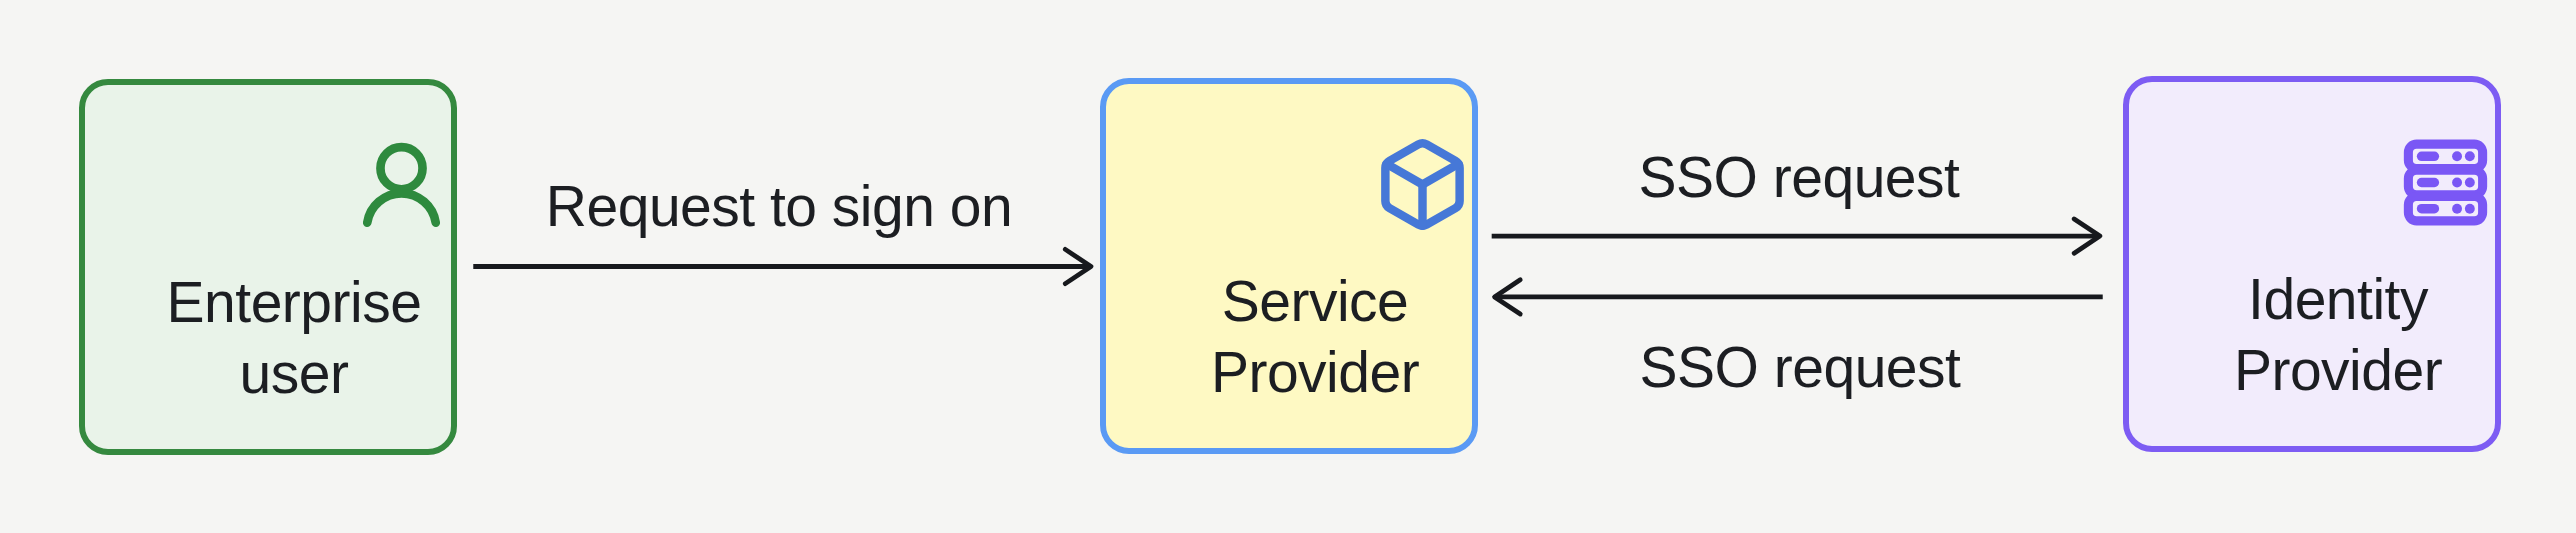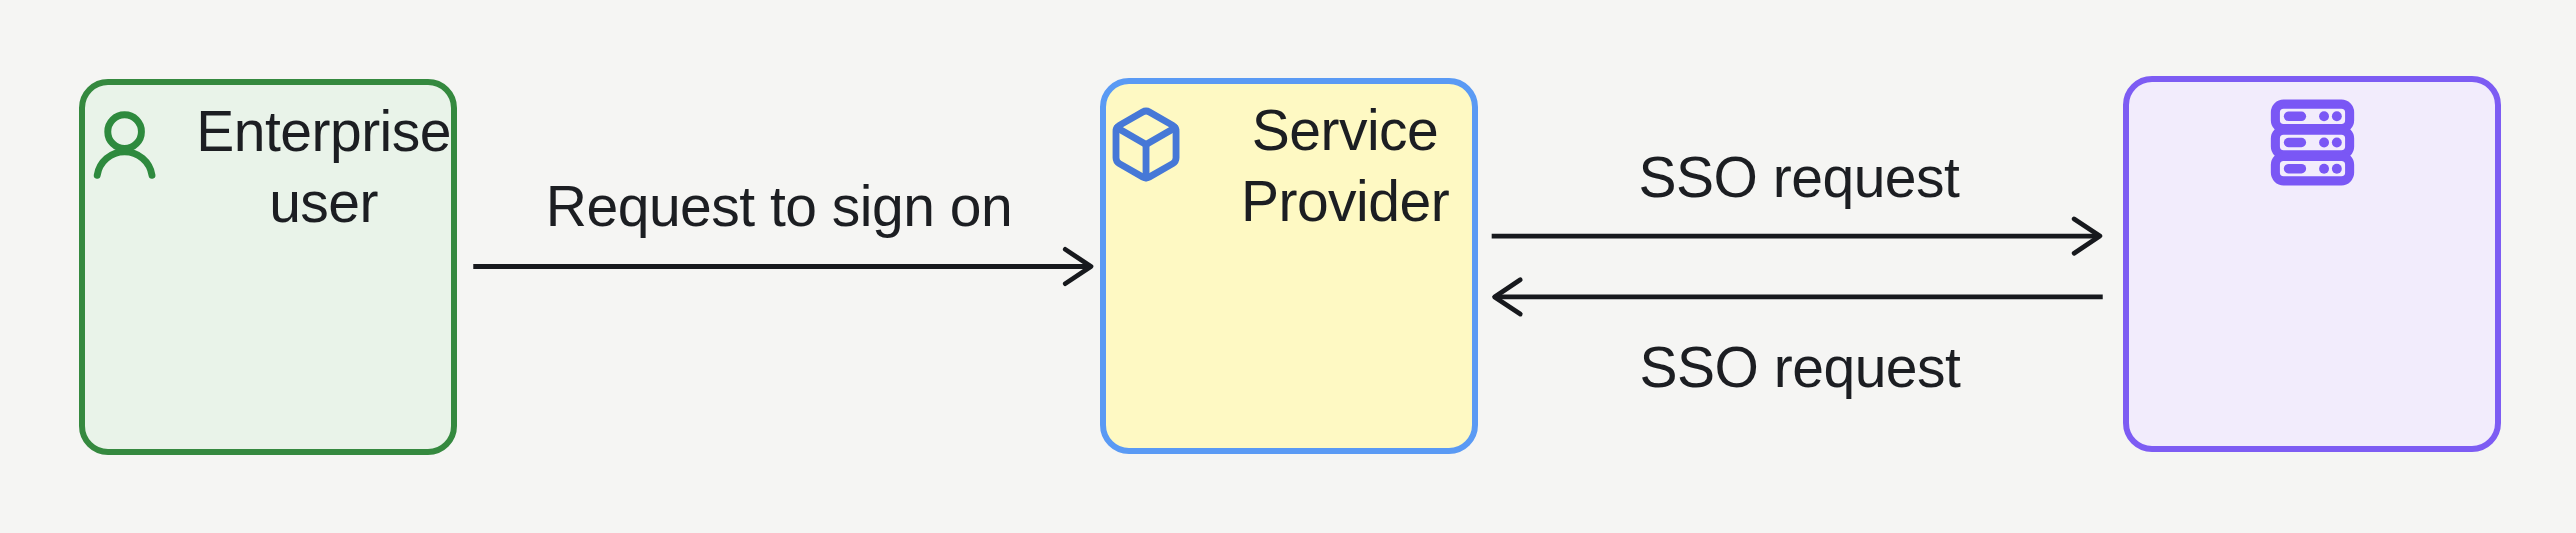--- a/index.html
+++ b/index.html
@@ -9,22 +9,22 @@
     background:#f5f5f3;
     font-family:"Liberation Sans","DejaVu Sans",sans-serif;
     overflow:hidden;
   }
   .node{
     position:absolute;
     box-sizing:border-box;
     width:378px;height:376px;
     border:6.7px solid;
     border-radius:29px;
-    display:flex;flex-direction:row;
-    align-items:flex-start;justify-content:center;
+    display:flex;flex-direction:column;
+    align-items:flex-end;justify-content:center;
     gap:32px;
     padding-top:11.4px;
   }
   .node-green{left:79px;top:79px;border-color:#35893f;background:#e9f3e9;}
   .node-blue{left:1100px;top:78px;border-color:#5a9af4;background:#fef9c3;}
   .node-purple{left:2123px;top:76px;border-color:#7d5cf3;background:#f2ecfc;}
   .node-title{
     font-size:57px;line-height:71px;font-weight:500;
     color:#1c1e22;text-align:center;letter-spacing:-0.5px;
     width:314px;
@@ -77,20 +77,21 @@
       </g>
       <g fill="#7a57f5">
         <circle cx="14.8" cy="5.65" r="1.2"></circle>
           <circle cx="17.9" cy="5.65" r="1.2"></circle>
         <circle cx="14.8" cy="12" r="1.2"></circle>
           <circle cx="17.9" cy="12" r="1.2"></circle>
         <circle cx="14.8" cy="18.35" r="1.2"></circle>
           <circle cx="17.9" cy="18.35" r="1.2"></circle>
       </g>
     </svg>
+    <div class="node-title">Identity Provider</div>
   </div>
 
   <svg class="edges" width="2576" height="533" viewBox="0 0 2704 560" fill="none" stroke="#17191d" stroke-width="5">
     <g stroke-linecap="round" stroke-linejoin="round">
       <path d="M496 280H1142" stroke-linecap="butt"></path>
       <path d="M1118 262l27 18-27 18"></path>
     </g>
     <g stroke-linecap="round" stroke-linejoin="round">
       <path d="M1566 248h635" stroke-linecap="butt"></path>
       <path d="M2178 230l27 18-27 18"></path>

